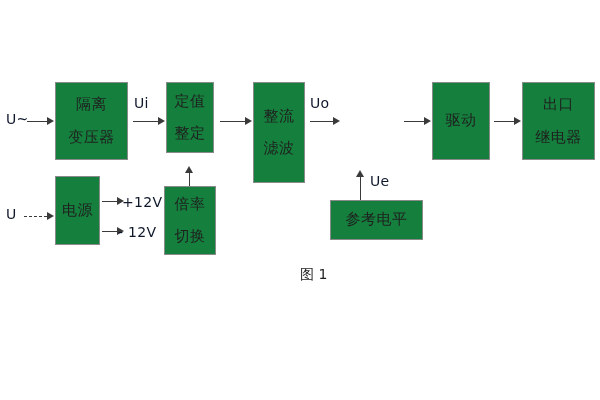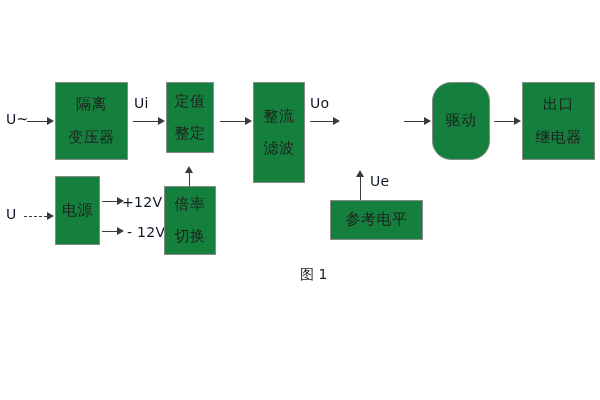--- a/index.html
+++ b/index.html
@@ -145,21 +145,21 @@
     <span class="shaft" style="width:23px;"></span>
     <span class="head" style="left:23px;"></span>
   </div>
 
 
   <div class="arrow-r" style="left:404px; top:117px; width:27px;">
     <span class="shaft" style="width:20px;"></span>
     <span class="head" style="left:20px;"></span>
   </div>
 
-  <div class="block" style="left:432px; top:82px; width:58px; height:78px;border-radius:19px;">
+  <div class="block" style="left:432px; top:82px; width:58px; height:78px;">
     <span class="ln">驱动</span>
   </div>
 
   <div class="arrow-r" style="left:494px; top:117px; width:27px;">
     <span class="shaft" style="width:20px;"></span>
     <span class="head" style="left:20px;"></span>
   </div>
 
   <div class="block" style="left:522px; top:82px; width:73px; height:78px;">
     <span class="ln">出口</span>
@@ -179,21 +179,21 @@
   <div class="arrow-r" style="left:102px; top:197px; width:22px;">
     <span class="shaft" style="width:15px;"></span>
     <span class="head" style="left:15px;"></span>
   </div>
   <div class="label rail" style="left:122px; top:194px;">+12V</div>
 
   <div class="arrow-r" style="left:102px; top:227px; width:22px;">
     <span class="shaft" style="width:15px;"></span>
     <span class="head" style="left:15px;"></span>
   </div>
-  <div class="label rail" style="left:127px; top:224px;">- 12V</div>
+  <div class="label rail" style="left:118px; top:224px;">- 12V</div>
 
   <div class="block" style="left:164px; top:186px; width:52px; height:69px;">
     <span class="ln">倍率</span>
     <span class="ln">切换</span>
   </div>
 
   <div class="arrow-u" style="left:185px; top:166px; height:20px;">
     <span class="head"></span>
     <span class="shaft" style="height:15px;"></span>
   </div>

